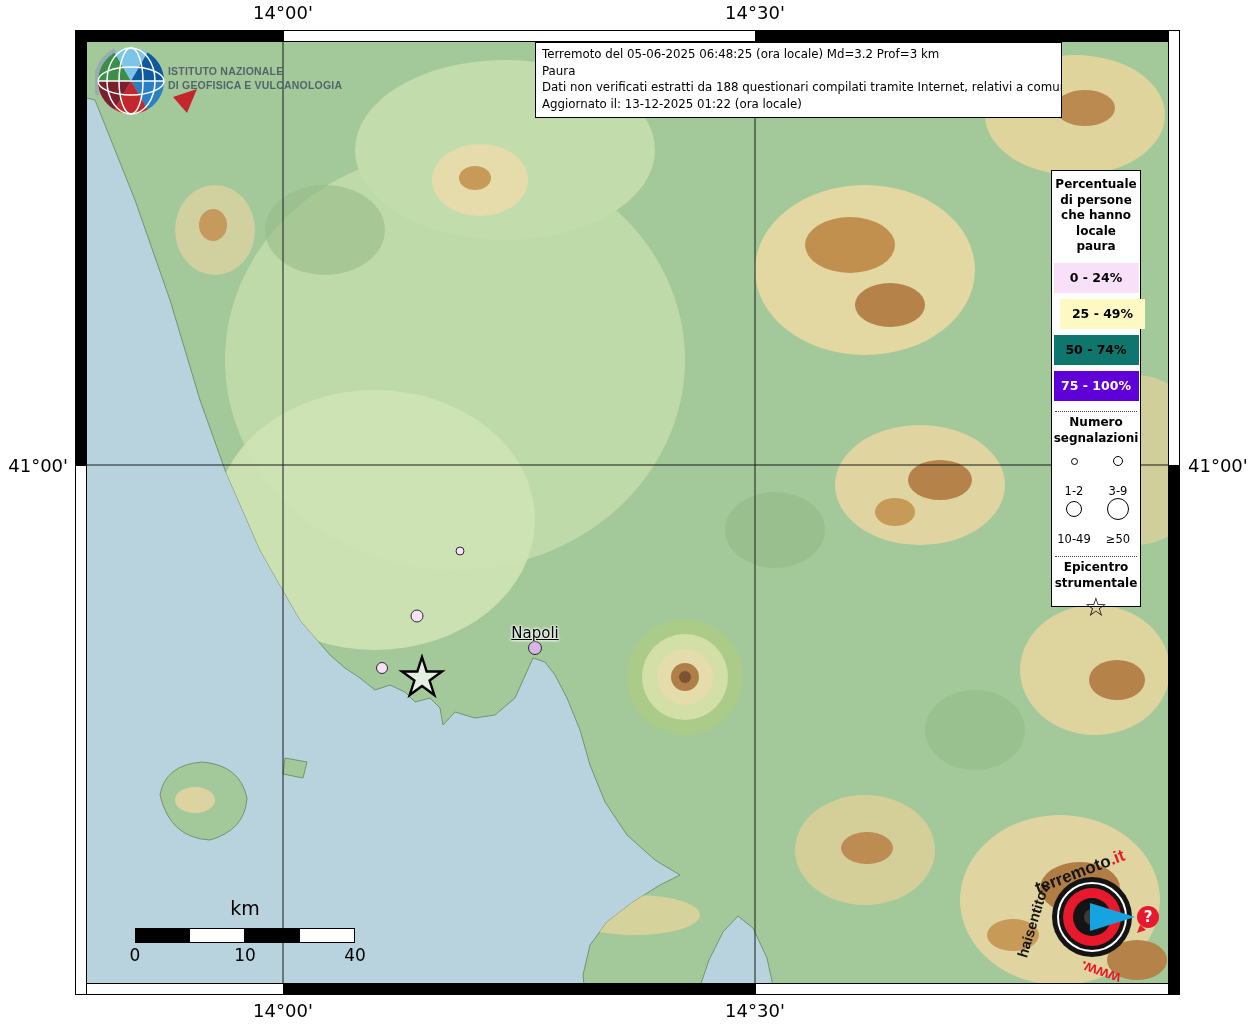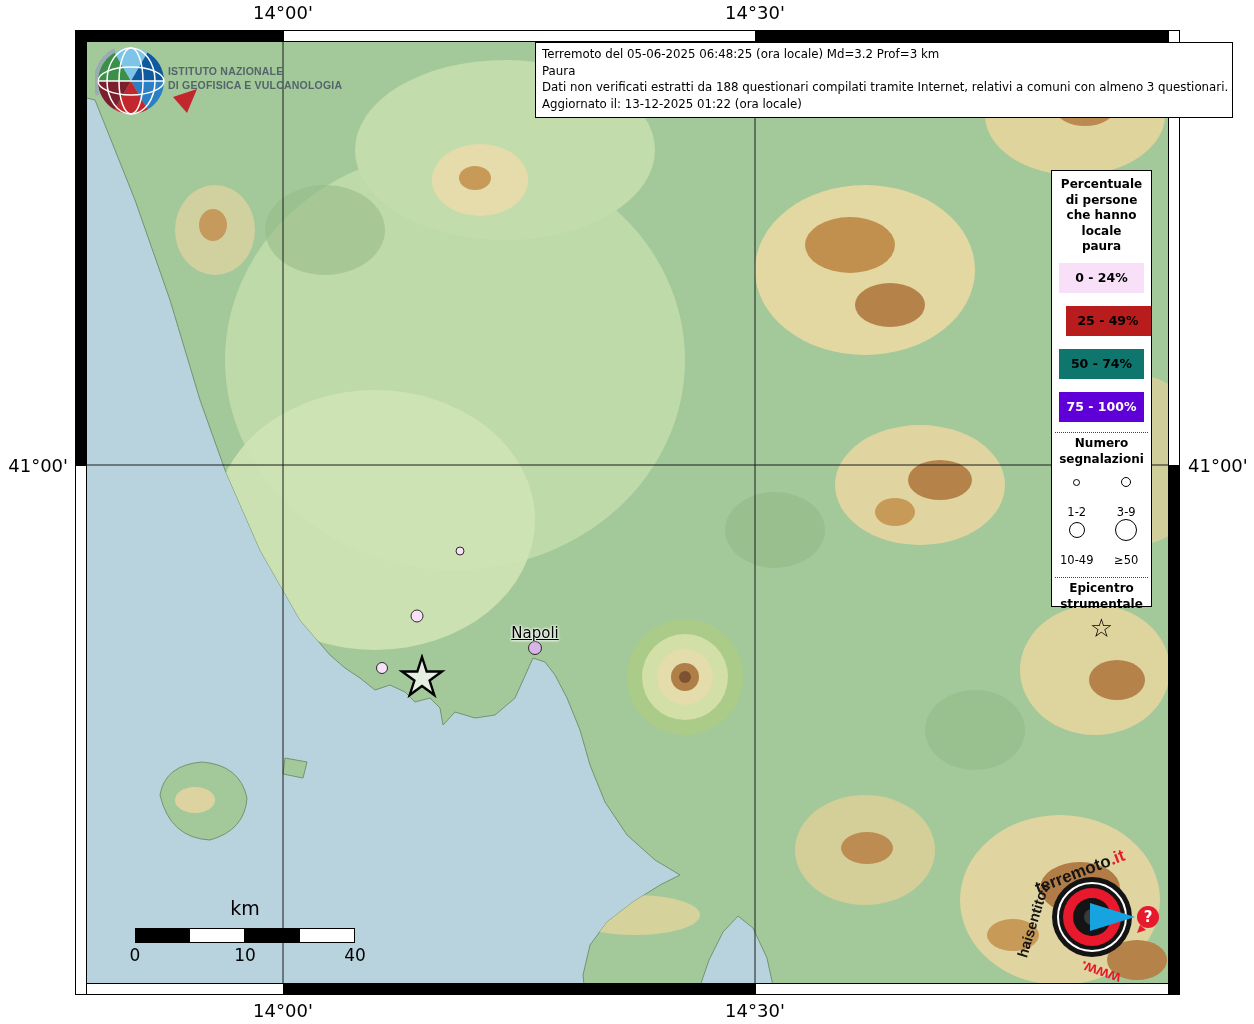--- a/index.html
+++ b/index.html
@@ -22,29 +22,29 @@
   
   .axis-label{position:absolute;font-size:18px;white-space:nowrap;}
   #ax-tl{left:283px;top:2px;transform:translateX(-50%);}
   #ax-tr{left:755px;top:2px;transform:translateX(-50%);}
   #ax-bl{left:283px;top:1000px;transform:translateX(-50%);}
   #ax-br{left:755px;top:1000px;transform:translateX(-50%);}
   #ax-l{left:2px;top:455px;width:66px;text-align:right;}
   #ax-r{left:1188px;top:455px;}
 
   
-  #info-box{position:absolute;left:535px;top:42px;width:698px;box-sizing:border-box;
+  #info-box{position:absolute;left:535px;top:42px;width:527px;box-sizing:border-box;
             background:#fff;border:1px solid #000;padding:3px 6px 5px 6px;
             font-size:11.8px;line-height:1.4;white-space:nowrap;overflow:hidden;}
 
   
-  #legend{position:absolute;left:1051px;top:170px;width:101px;height:437px;box-sizing:border-box;
+  #legend{position:absolute;left:1051px;top:170px;width:90px;height:437px;box-sizing:border-box;
           background:#fff;border:1px solid #000;text-align:center;}
   #legend .title{font-weight:bold;font-size:12px;line-height:1.3;padding-top:6px;}
-  #legend-classes{margin-top:8px;display:flex;flex-direction:column;gap:13px;align-items:center;}
+  #legend-classes{margin-top:8px;display:flex;flex-direction:column;gap:6px;align-items:center;}
   .swatch{width:85px;height:30px;line-height:30px;font-size:12.5px;font-weight:bold;}
   .section-div{border-top:1px dotted #444;margin:10px 3px 0 3px;}
   .sub-title{font-weight:bold;font-size:12px;line-height:1.3;padding-top:3px;}
   #legend-sizes{display:flex;flex-wrap:wrap;margin-top:4px;}
   .size-cell{width:50%;box-sizing:border-box;}
   .size-circle-holder{height:22px;display:flex;align-items:center;justify-content:center;}
   .size-circle{display:inline-block;border:1.3px solid #000;border-radius:50%;background:#fff;box-sizing:border-box;}
   .size-label{font-size:11.5px;margin-top:12px;}
   .epi-star{font-size:26px;line-height:32px;}
 
@@ -213,21 +213,21 @@
   <div id="legend">
     <div class="title">
       <div>Percentuale</div>
       <div>di persone</div>
       <div>che hanno</div>
       <div>locale</div>
       <div>paura</div>
     </div>
     <div id="legend-classes">
         <div class="swatch" style="background: rgb(248, 224, 249); color: rgb(0, 0, 0);">0 - 24%</div>
-        <div class="swatch" style="background: #b91c1c; color: rgb(0, 0, 0); margin-left: 13px;">25 - 49%</div>
+        <div class="swatch" style="background: #fef9c3; color: rgb(0, 0, 0); margin-left: 13px;">25 - 49%</div>
         <div class="swatch" style="background: #0f766e; color: rgb(0, 0, 0);">50 - 74%</div>
         <div class="swatch" style="background: rgb(95, 0, 216); color: rgb(255, 255, 255);">75 - 100%</div>
       </div>
     <div class="section-div"></div>
     <div class="sub-title">
       <div>Numero</div>
       <div>segnalazioni</div>
     </div>
     <div id="legend-sizes">
         <div class="size-cell">

